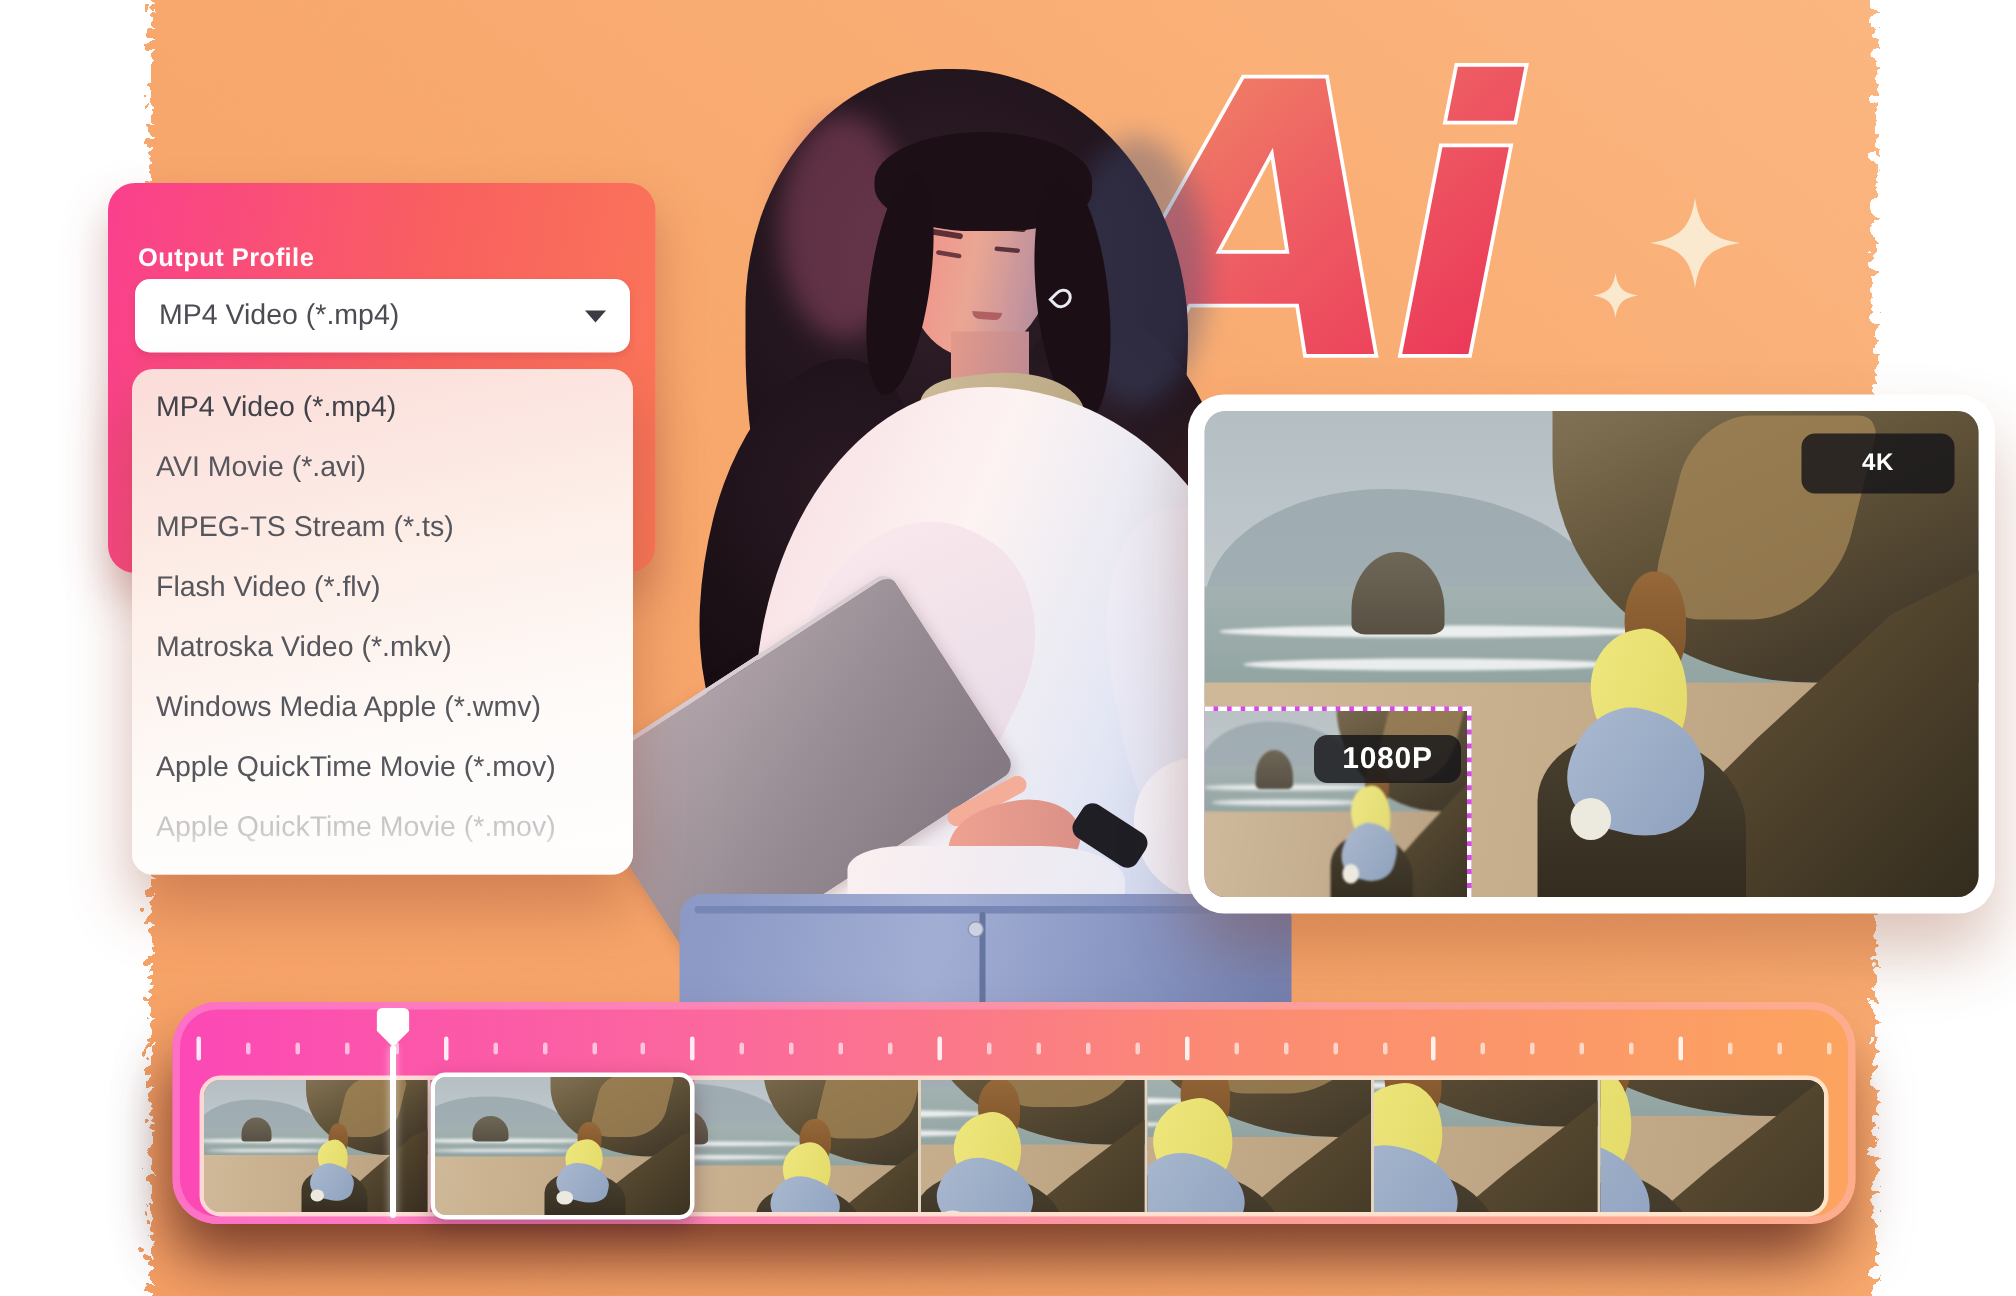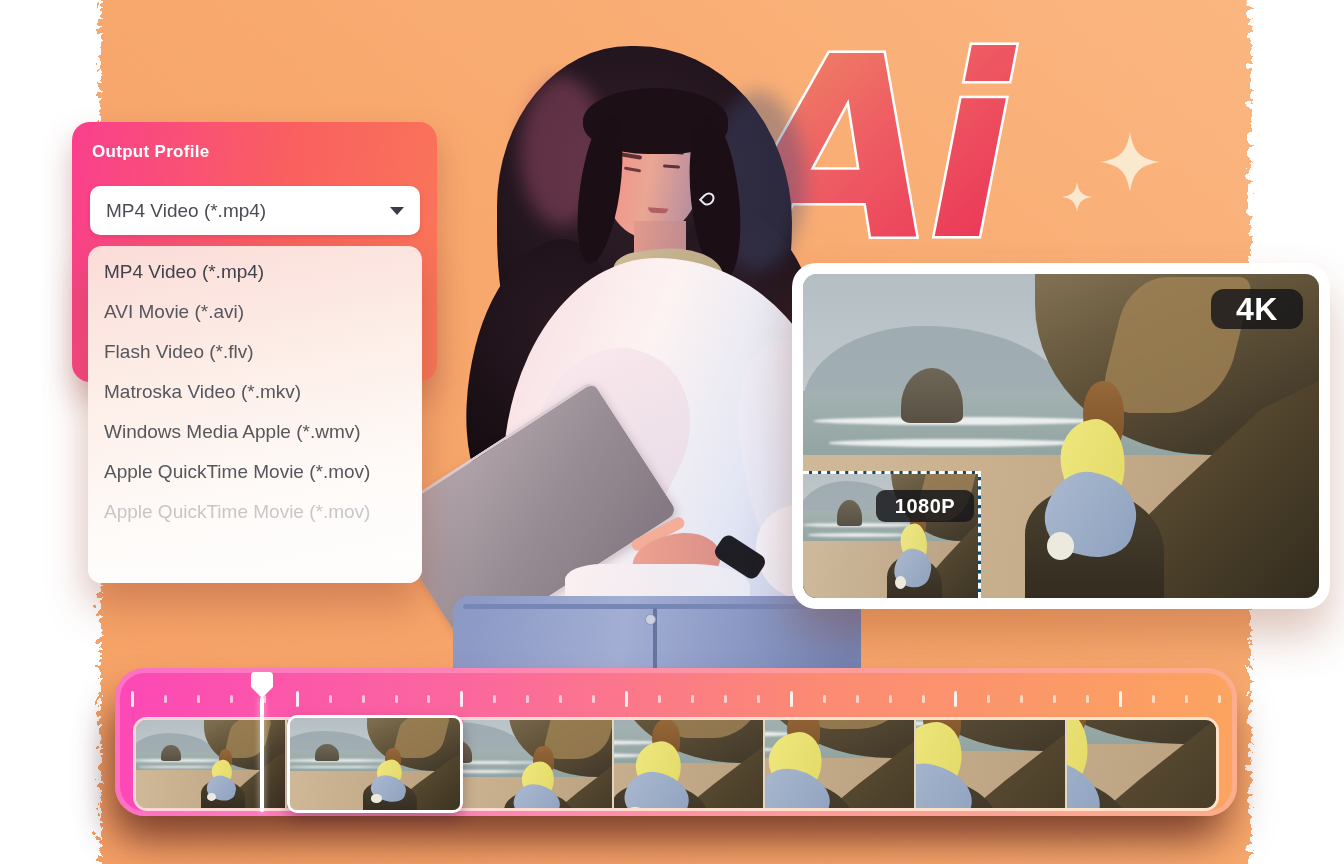--- a/index.html
+++ b/index.html
@@ -62,45 +62,45 @@
     background:linear-gradient(100deg, #8d9ac6 6%, #a2aed3 42%, #8b98c4 70%, #7584b4 96%);
     border-radius:16px 16px 0 0; }
   .jeans-seam { left:238px; top:572px; width:4px; height:62px; background:#66759f; border-radius:2px; }
   .jeans-band { left:48px; top:568px; width:388px; height:5px; background:#7787b5; border-radius:3px; }
   .jeans-btn { left:230px; top:578px; width:11px; height:11px; background:#ccd2e2; border:1px solid #8e97b4; border-radius:50%; }
 
   
   .profile-card { position:absolute; left:72px; top:122px; width:365px; height:260px; z-index:3;
     background:linear-gradient(100deg, #fa3f8e 0%, #f9605f 55%, #fa7758 100%);
     border-radius:18px; box-shadow:0 16px 30px rgba(150,60,55,.35); }
-  .profile-title { position:absolute; left:20px; top:20px; color:#fff; font-size:17px; font-weight:bold; letter-spacing:.3px; }
+  .profile-title { position:absolute; left:20px; top:40px; color:#fff; font-size:17px; font-weight:bold; letter-spacing:.3px; }
   .select-box { position:absolute; left:18px; top:64px; width:330px; height:49px; background:#fff; border-radius:10px;
     display:flex; align-items:center; padding:0 16px; cursor:pointer; box-shadow:0 2px 5px rgba(140,40,60,.18); }
   .select-value { font-size:19px; color:#4c4c55; }
   .caret { margin-left:auto; width:0; height:0; border-left:7px solid transparent; border-right:7px solid transparent; border-top:8px solid #3c3c44; }
 
   .dropdown { position:absolute; left:88px; top:246px; width:334px; height:337px; z-index:4; list-style:none;
     background:linear-gradient(168deg, #fbdcd8 0%, #fdeee8 38%, #fefbf9 72%, #fffefe 100%);
     border-radius:14px; box-shadow:0 22px 40px rgba(150,70,50,.38); padding:6px 0; overflow:hidden; }
   .dropdown li { height:40px; line-height:40px; padding-left:16px; font-size:19px; color:#56565d; white-space:nowrap; cursor:pointer; }
   .dropdown li:first-child { color:#42424a; }
   .dropdown li.fade { opacity:.32; }
   .dropdown::after { content:''; position:absolute; left:0; right:0; bottom:0; height:30px;
     background:linear-gradient(rgba(255,255,255,0), #fffdfc 85%); }
 
   
   .preview { position:absolute; left:792px; top:263px; width:538px; height:346px; z-index:3;
     background:#fff; border-radius:24px; padding:11px; box-shadow:0 26px 45px rgba(140,60,30,.30); }
   .preview-inner { position:relative; width:100%; height:100%; border-radius:14px; overflow:hidden; background:#b8c2c6; }
   .badge { position:absolute; background:rgba(21,21,25,.82); color:#fff; font-weight:bold; border-radius:9px;
     display:flex; align-items:center; justify-content:center; letter-spacing:.5px; z-index:4; }
-  .badge-4k { top:15px; right:16px; width:92px; height:40px; font-size:32px;border-radius:13px; }
+  .badge-4k { top:15px; right:16px; width:102px; height:40px; font-size:16px; }
   .badge-1080 { top:16px; right:4px; width:98px; height:32px; font-size:20px; }
   .inset { position:absolute; left:0; bottom:0; width:178px; height:127px; z-index:3; overflow:hidden;
-    border-top:3px dashed #fff; border-right:3px dashed #fff; background:#0c4a6e; }
+    border-top:3px dashed #fff; border-right:3px dashed #fff; background:#d946ef; }
 
   
   .scene { position:absolute; overflow:hidden; }
   .scene.main { inset:0; }
   .scene.small { left:-3%; top:-14%; width:118%; height:121%; filter:blur(.6px) saturate(.92); }
   .scene i { position:absolute; display:block; }
   .sky { inset:0; background:linear-gradient(#b4bec3 0%, #c7ced1 52%, #b6bfbf 100%); }
   .hills { left:0; top:16%; width:52%; height:24%; background:#96a4ab; opacity:.75; border-radius:45% 55% 0 0 / 100% 100% 0 0; }
   .sea { left:0; top:36%; width:100%; height:24%; background:linear-gradient(#a3b2b0, #8fa2a0); }
   .foam { background:rgba(255,255,255,.8); border-radius:50%; filter:blur(1px); }
@@ -232,20 +232,21 @@
     <h2 class="profile-title">Output Profile</h2>
     <div class="select-box">
       <span class="select-value">MP4 Video (*.mp4)</span>
       <span class="caret"></span>
     </div>
   </section>
 
   <ul class="dropdown">
     <li>MP4 Video (*.mp4)</li>
     <li>AVI Movie (*.avi)</li>
+    <li>MPEG-TS Stream (*.ts)</li>
     <li>Flash Video (*.flv)</li>
     <li>Matroska Video (*.mkv)</li>
     <li>Windows Media Apple (*.wmv)</li>
     <li>Apple QuickTime Movie (*.mov)</li>
     <li class="fade">Apple QuickTime Movie (*.mov)</li>
   </ul>
 
   <figure class="preview">
     <div class="preview-inner">
         <div class="scene main">

